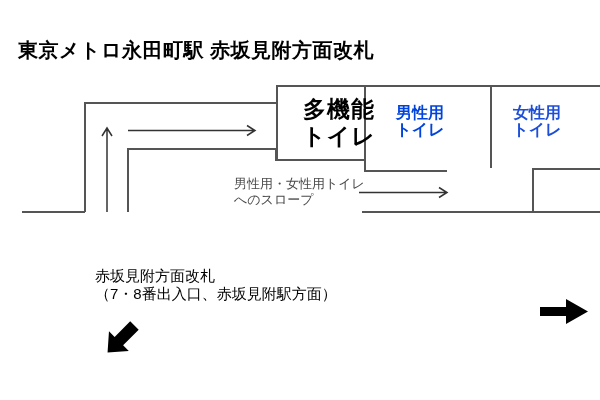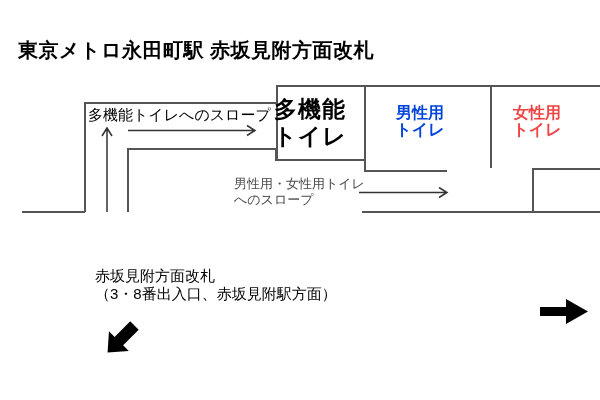--- a/index.html
+++ b/index.html
@@ -39,48 +39,47 @@
   <div class="wall" style="left:276px;top:85px;width:2px;height:76px;"></div>
   <div class="wall" style="left:276px;top:159px;width:89px;height:2px;"></div>
   <div class="wall" style="left:277px;top:85px;width:323px;height:2px;"></div>
   <div class="wall" style="left:364px;top:85px;width:2px;height:87px;"></div>
   <div class="wall" style="left:364px;top:170px;width:83px;height:2px;"></div>
   <div class="wall" style="left:490px;top:85px;width:2px;height:83px;"></div>
   <div class="wall" style="left:533px;top:168px;width:67px;height:2px;"></div>
   <div class="wall" style="left:532px;top:168px;width:2px;height:45px;"></div>
   <div class="wall" style="left:362px;top:211px;width:238px;height:2px;"></div>
 
-  <div class="label ramp-label" style="left:88px;top:106px;">多機能トイレへのスロープ</div>
 
-  <div class="label room multi-room" style="left: 264px; top: 96px; width: 92px; color: rgb(0, 0, 0);">多機能
+  <div class="label room multi-room" style="left: 293px; top: 96px; width: 92px; color: rgb(0, 0, 0);">多機能
 トイレ</div>
 
   <div class="label room small-room" style="left: 384px; top: 104px; width: 72px; color: rgb(0, 68, 221);">男性用
 トイレ</div>
 
-  <div class="label room small-room" style="left: 501px; top: 104px; width: 72px; color: #ef4444;">女性用
+  <div class="label room small-room" style="left: 501px; top: 104px; width: 72px; color: #1d4ed8;">女性用
 トイレ</div>
 
   <div class="label ramp-note" style="left: 234px; top: 176px; color: rgb(74, 74, 74);">男性用・女性用トイレ
 へのスロープ</div>
 
   <svg style="left:126px;top:124px;" width="136" height="13" viewBox="0 0 136 13">
     <path class="thin-arrow" d="M2,6.5 H129 M121,1.5 L129,6.5 L121,11.5"></path>
   </svg>
 
   <svg style="left:101px;top:126px;" width="12" height="86" viewBox="0 0 12 86">
     <path class="thin-arrow" d="M6,86 L6,2 M1,10 L6,2 L11,10"></path>
   </svg>
 
   <svg style="left:357px;top:186px;" width="96" height="13" viewBox="0 0 96 13">
     <path class="thin-arrow" d="M2,6.5 H90 M82,1.5 L90,6.5 L82,11.5"></path>
   </svg>
 
   <div class="label footer-label" style="left:95px;top:267px;">赤坂見附方面改札
-（3・8番出入口、赤坂見附駅方面）</div>
+（7・8番出入口、赤坂見附駅方面）</div>
 
   <svg style="left:100px;top:318px;" width="42" height="42" viewBox="0 0 42 42">
     <polygon class="big-arrow" points="2,15 24,15 24,7 40,21 24,35 24,27 2,27" transform="rotate(135 21 21)"></polygon>
   </svg>
 
 
   <svg style="left:540px;top:297px;" width="50" height="29" viewBox="0 0 50 29">
     <polygon class="big-arrow" points="0,10 26,10 26,2 48,14.5 26,27 26,19 0,19"></polygon>
   </svg>
 

